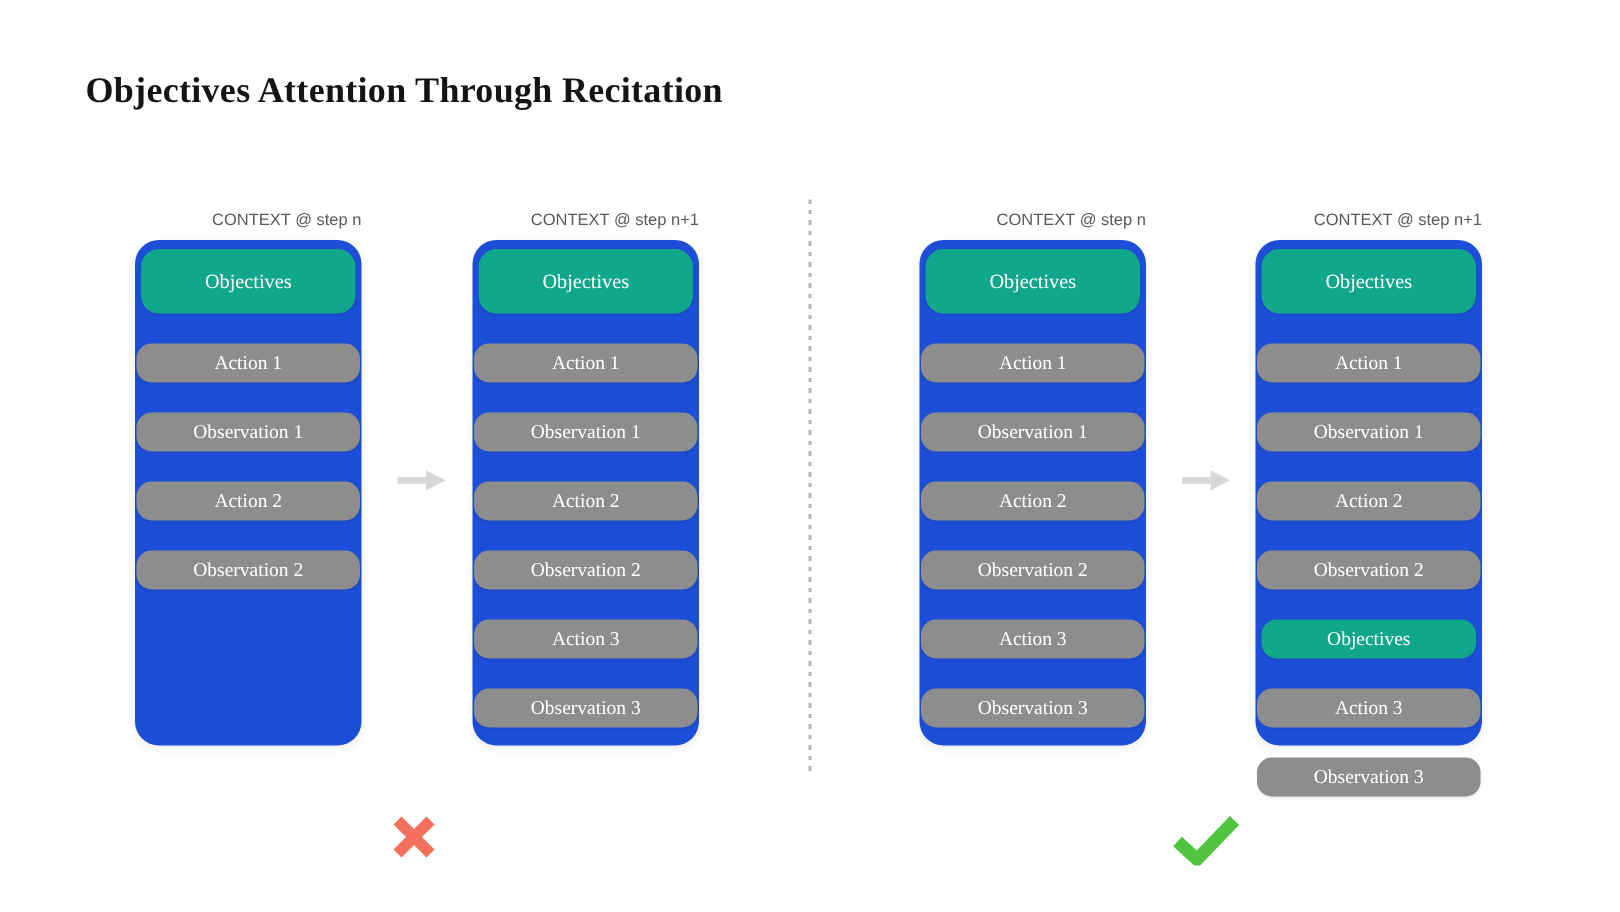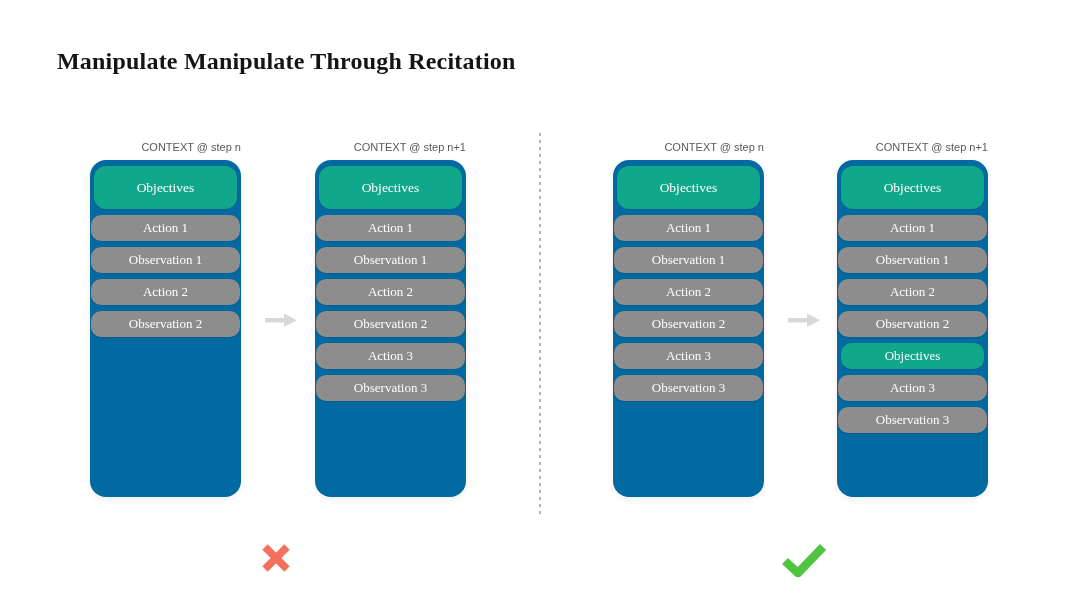--- a/index.html
+++ b/index.html
@@ -15,23 +15,23 @@
   .context-col { position:absolute; top:141px; width:151px; }
   .col-1 { left:90px; }
   .col-2 { left:315px; }
   .col-3 { left:613px; }
   .col-4 { left:837px; }
   .context-label {
     text-align:right; font-size:11px; color:#595959;
     line-height:13px; margin-bottom:6px; white-space:nowrap;
   }
   .context-box {
-    box-sizing:border-box; height:337px; background:#0369a1;
+    box-sizing:border-box; height:337px; background:#1d4ed8;
     border-radius:16px; padding-top:6px;
-    display:flex; flex-direction:column; align-items:center; gap:6px;
+    display:flex; flex-direction:column; align-items:center; gap:20px;
     box-shadow:0 2px 6px rgba(0,0,0,0.07);
   }
   .pill {
     flex:0 0 auto; display:flex; align-items:center; justify-content:center;
     color:#ffffff; font-family:"Liberation Serif", serif; font-size:13px;
     border-radius:10px; box-shadow:0 1px 2px rgba(0,0,0,0.10);
   }
   .pill.step { width:149px; height:26px; background:#8d8d8d;font-family:Liberation Serif, serif; }
   .pill.objectives-header {
     width:143px; height:43px; background:#10a78a;
@@ -47,21 +47,21 @@
   }
   .verdict-icon { position:absolute; }
   .cross-icon { left:259px; top:541px; }
   .check-icon { left:781px; top:543px; }
 </style>
 </head>
 <body>
 
 <div class="canvas">
 
-  <h1 class="page-title">Manipulate Manipulate Through Recitation</h1>
+  <h1 class="page-title">Objectives Attention Through Recitation</h1>
 
   <div class="context-col col-1">
     <div class="context-label">CONTEXT @ step n</div>
     <div class="context-box">
       <div class="pill objectives-header">Objectives</div>
       <div class="pill step">Action 1</div>
       <div class="pill step">Observation 1</div>
       <div class="pill step">Action 2</div>
       <div class="pill step">Observation 2</div>
     </div>

